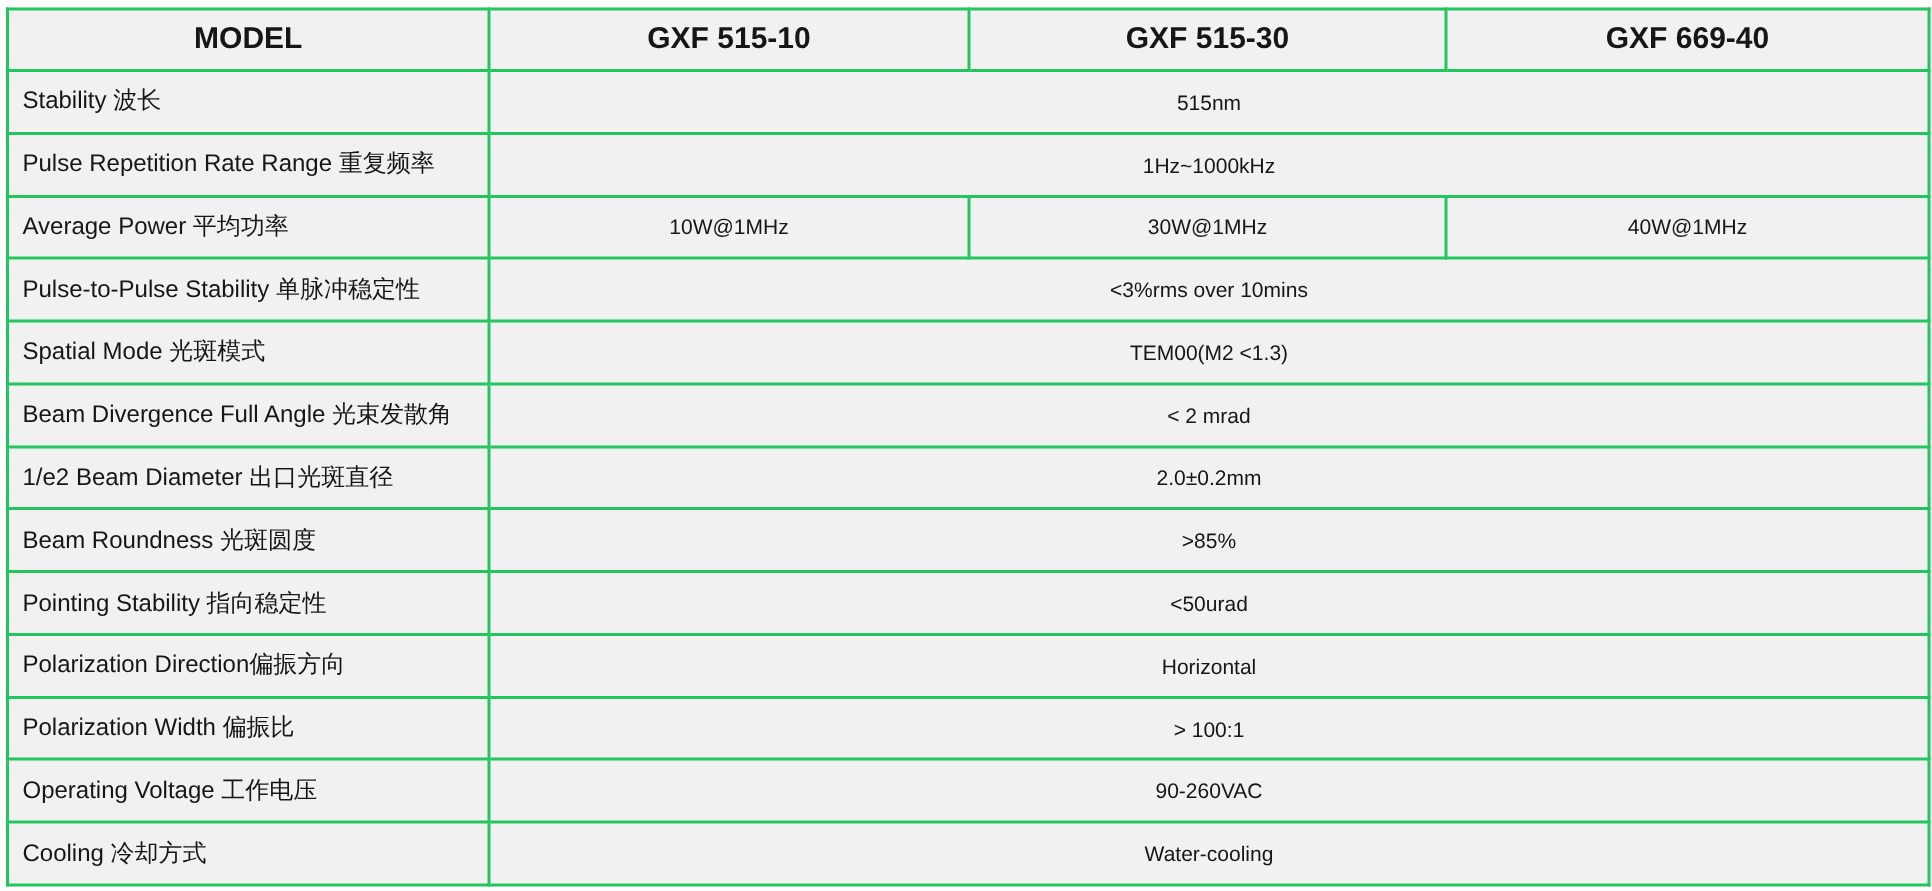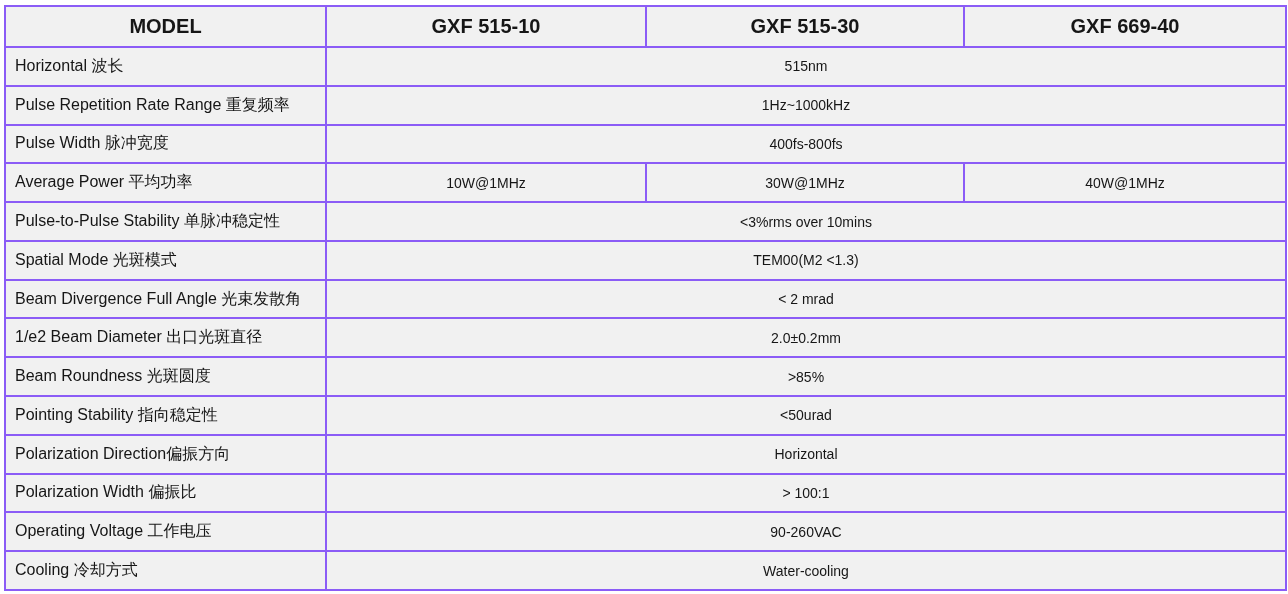--- a/index.html
+++ b/index.html
@@ -16,21 +16,21 @@
     top: 5px;
     width: 1281px;
     height: 586px;
     border-collapse: collapse;
     table-layout: fixed;
     background: #f1f1f1;
     color: #161616;
   }
   .spec-table th,
   .spec-table td {
-    border: 2px solid #8b5cf6;
+    border: 2px solid #22c55e;
     overflow: hidden;
     white-space: nowrap;
   }
   .spec-table th {
     font-size: 20px;
     font-weight: bold;
     height: 37px;
     text-align: center;
     vertical-align: middle;
   }
@@ -59,30 +59,26 @@
   <thead>
     <tr>
       <th>MODEL</th>
       <th>GXF 515-10</th>
       <th>GXF 515-30</th>
       <th>GXF 669-40</th>
     </tr>
   </thead>
   <tbody>
   <tr>
-        <td class="label">Horizontal 波长</td>
+        <td class="label">Stability 波长</td>
         <td colspan="3" class="value">515nm</td>
       </tr>
       <tr>
         <td class="label">Pulse Repetition Rate Range 重复频率</td>
         <td colspan="3" class="value">1Hz~1000kHz</td>
-      </tr>
-      <tr>
-        <td class="label">Pulse Width 脉冲宽度</td>
-        <td colspan="3" class="value">400fs-800fs</td>
       </tr>
       <tr>
         <td class="label">Average Power 平均功率</td>
         <td class="value">10W@1MHz</td>
         <td class="value">30W@1MHz</td>
         <td class="value">40W@1MHz</td>
       </tr>
       <tr>
         <td class="label">Pulse-to-Pulse Stability 单脉冲稳定性</td>
         <td colspan="3" class="value">&lt;3%rms over 10mins</td>

